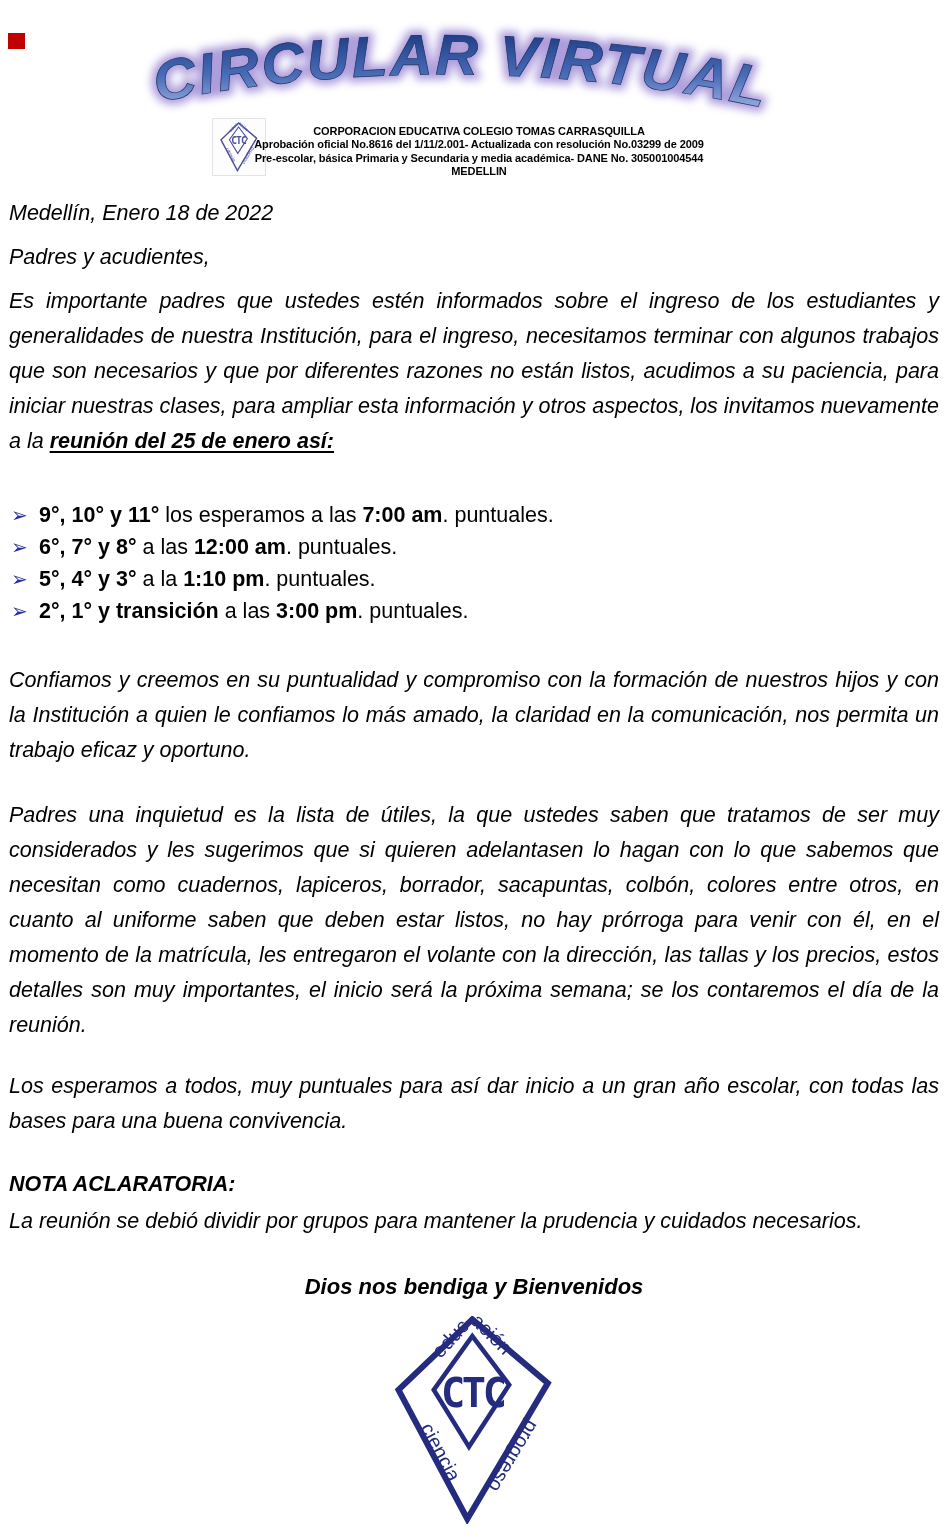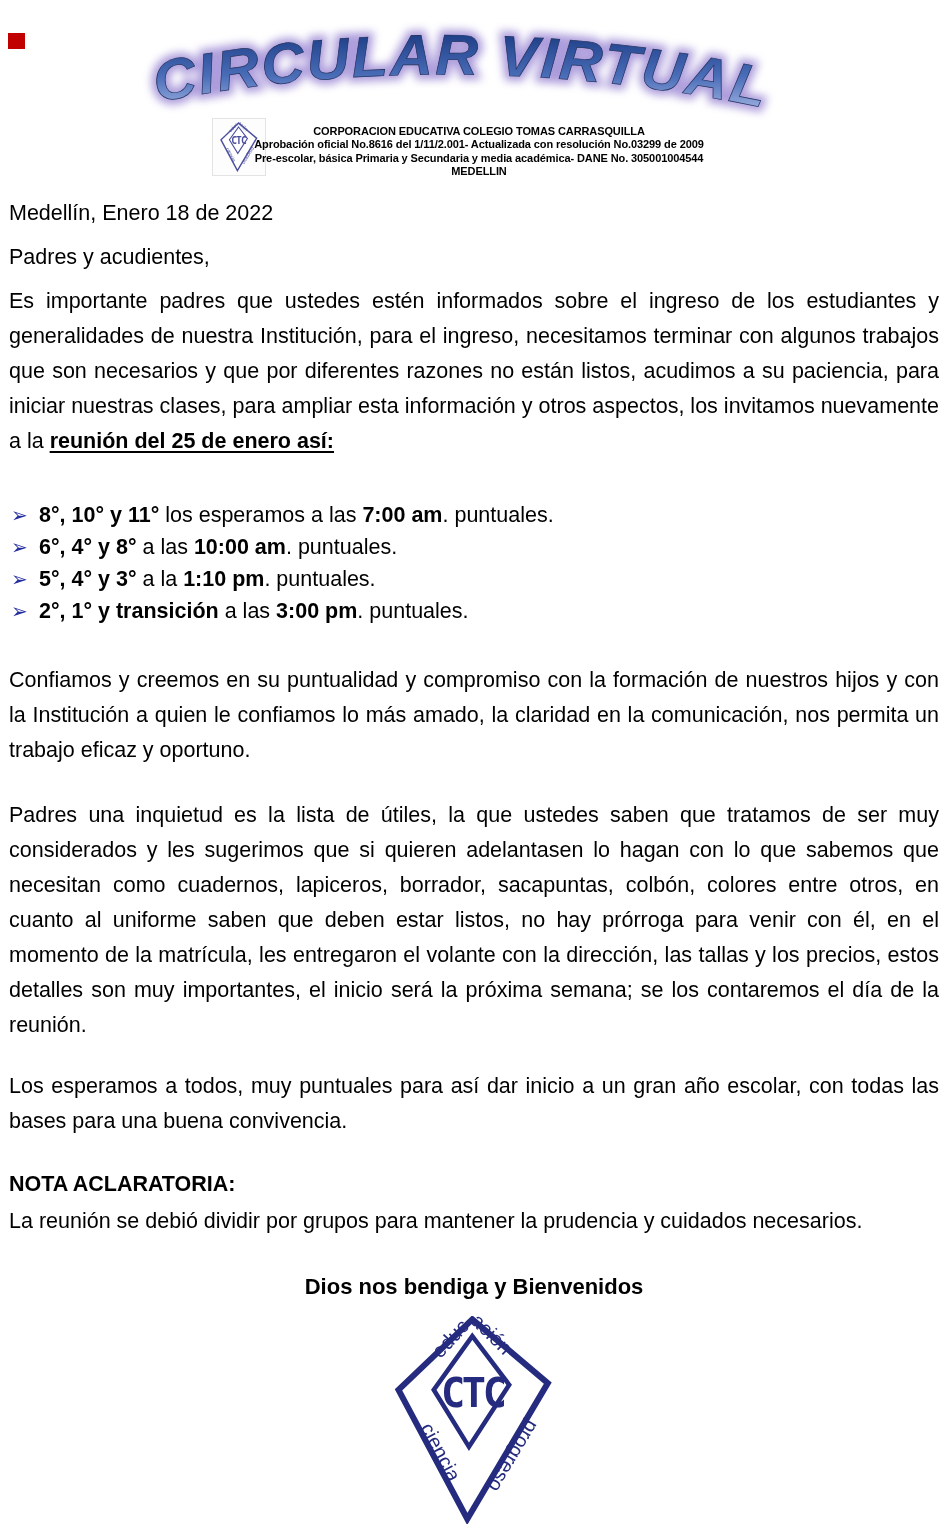--- a/index.html
+++ b/index.html
@@ -18,21 +18,21 @@
 
   
   .logo-box { position:absolute; left:212px; top:118px; width:52px; height:56px;
               border:1px solid #e3e3e3; background:#fdfdfe; display:flex; align-items:center; justify-content:center; }
   .logo-box .kite { width:40px; height:50px; color:#4c4f9e; }
   .letterhead-text { position:absolute; left:240px; top:125px; width:478px; text-align:center;
                      font-weight:bold; font-size:11px; line-height:13.4px; letter-spacing:-0.1px; color:#000; }
 
   
   .body-text { position:absolute; left:9px; top:196px; width:930px; font-size:21.5px; line-height:35px; }
-  .body-text p { margin:0; }
+  .body-text p { margin:0;font-style:italic; }
   .line { text-align:left; }
   .para { text-align:justify; }
   .mb { margin-bottom:9px !important; }
   .mb8 { margin-bottom:8px !important; }
   .u { text-decoration:underline; text-decoration-thickness:2px; text-underline-offset:3px; }
   strong { font-weight:bold; }
 
   ul.schedule { list-style:none; margin:40px 0 0 0; padding:0; }
   ul.schedule li { position:relative; padding-left:30px; line-height:32px; margin:0; }
   .blt { position:absolute; left:2px; top:0; color:#252e9e; font-size:20px; }
@@ -105,24 +105,24 @@
   </div>
 
   <div class="body-text">
     <p class="line mb">Medellín, Enero 18 de 2022</p>
     <p class="line mb">Padres y acudientes,</p>
 
     <p class="para"><span>Es importante padres que ustedes estén informados sobre el ingreso de los estudiantes y generalidades de nuestra Institución, para el ingreso, necesitamos terminar con algunos trabajos que son necesarios y que por diferentes razones no están listos, acudimos a su paciencia, para iniciar nuestras clases, para ampliar esta información y otros aspectos, los invitamos nuevamente a la </span><strong class="u">reunión del 25 de enero así:</strong></p>
 
     <ul class="schedule">
       <li>
-        <span class="blt">➢</span><strong>8°, 10° y 11°</strong><span> los esperamos a las </span><strong>7:00 am</strong><span>. puntuales.</span>
+        <span class="blt">➢</span><strong>9°, 10° y 11°</strong><span> los esperamos a las </span><strong>7:00 am</strong><span>. puntuales.</span>
       </li>
       <li>
-        <span class="blt">➢</span><strong>6°, 4° y  8°</strong><span> a las </span><strong>10:00 am</strong><span>. puntuales.</span>
+        <span class="blt">➢</span><strong>6°, 7° y  8°</strong><span> a las </span><strong>12:00 am</strong><span>. puntuales.</span>
       </li>
       <li>
         <span class="blt">➢</span><strong>5°, 4° y 3°</strong><span> a la </span><strong>1:10 pm</strong><span>. puntuales.</span>
       </li>
       <li>
         <span class="blt">➢</span><strong>2°, 1° y transición</strong><span> a las </span><strong>3:00 pm</strong><span>. puntuales.</span>
       </li>
     </ul>
 
     <p class="para p-commit">Confiamos y creemos en su puntualidad y compromiso con la formación de nuestros hijos y con la Institución a quien le confiamos lo más amado, la claridad en la comunicación, nos permita un trabajo eficaz y oportuno.</p>

